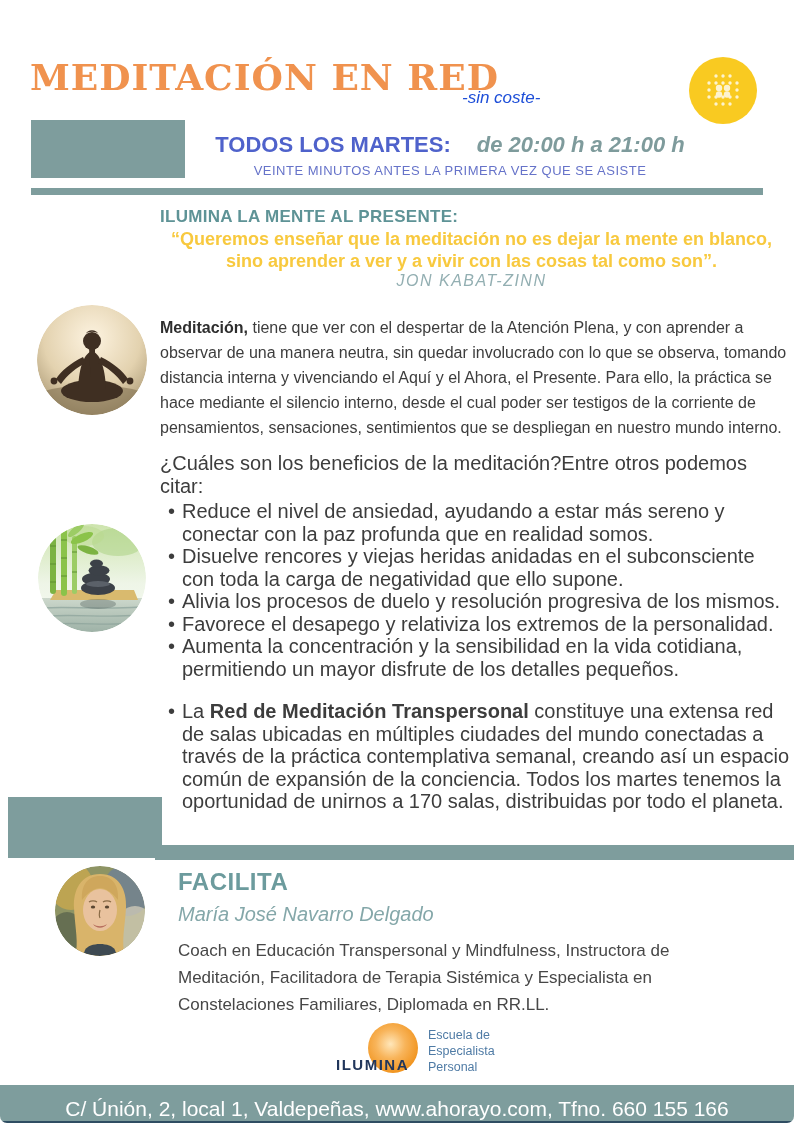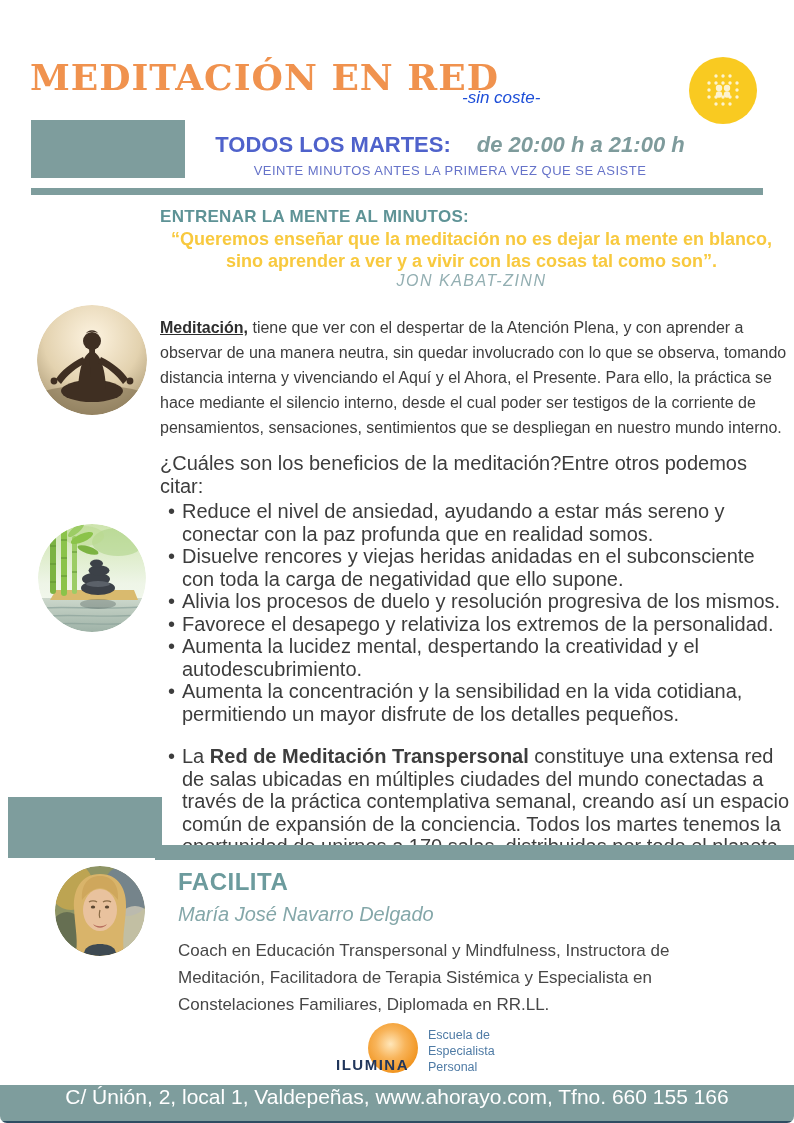--- a/index.html
+++ b/index.html
@@ -54,21 +54,21 @@
   .photo-circle { border-radius:50%; overflow:hidden; }
   .med-photo  { left:37px;  top:305px; width:110px; height:110px; }
   .zen-photo  { left:38px;  top:524px; width:108px; height:108px; }
   .face-photo { left:55px;  top:866px; width:90px;  height:90px; }
 
   
   .intro-par {
     left:160px; top:315px; width:628px;
     font-size:16px; line-height:25px; color:#3d3d3d;
   }
-  .intro-par b { color:#2e2e2e;text-decoration:underline; }
+  .intro-par b { color:#2e2e2e; }
 
   .benefits-block { left:160px; top:452px; width:632px; font-size:20px; line-height:22.5px; }
   .benefits-intro { margin-bottom:3px; }
   .benefits-list { list-style:none; }
   .benefits-list li { position:relative; padding-left:22px; }
   .benefits-list li::before {
     content:"•"; position:absolute; left:8px; top:0; color:#3d3d3d;
   }
   .network-item { margin-top:20px; }
 
@@ -87,21 +87,21 @@
     left:336px; top:1056px; font-size:15px; font-weight:bold;
     letter-spacing:1.5px; color:#21365B;
   }
   .logo-tagline {
     left:428px; top:1027px; font-size:12.5px; line-height:16px; color:#4F7BA5;
   }
 
   
   .footer-bar {
     left:0; top:1085px; width:794px; height:36px; background:#7E9D9D;
-    display:flex; align-items:flex-start; justify-content:center;
+    display:flex; align-items:flex-end; justify-content:center;
   }
   .footer-text { font-size:21px; color:#ffffff; }
   .footer-edge { left:0; top:1121px; width:794px; height:2px; background:#2F4D62; }
 </style>
 </head>
 <body>
 
 <div class="page">
 
   <div class="abs main-title">MEDITACIÓN EN RED</div>
@@ -139,21 +139,21 @@
 
   <div class="abs teal-rect-top"></div>
 
   <div class="abs schedule-row">
     <span class="schedule-label">TODOS LOS MARTES:</span><span class="schedule-time">de 20:00 h a 21:00 h</span>
   </div>
   <div class="abs schedule-note">VEINTE MINUTOS ANTES LA PRIMERA VEZ QUE SE ASISTE</div>
 
   <div class="abs divider-bar"></div>
 
-  <div class="abs quote-heading">ENTRENAR LA MENTE AL MINUTOS:</div>
+  <div class="abs quote-heading">ILUMINA LA MENTE AL PRESENTE:</div>
   <div class="abs quote-lines">
     <div>“Queremos enseñar que la meditación no es dejar la mente en blanco,</div>
     <div>sino aprender a ver y a vivir con las cosas tal como son”.</div>
   </div>
   <div class="abs quote-author">JON KABAT-ZINN</div>
 
   <div class="abs photo-circle med-photo">
     <svg width="110" height="110" viewBox="0 0 110 110">
       <defs>
         <radialGradient id="mg" cx="50%" cy="30%" r="80%">
@@ -244,21 +244,20 @@
     </svg>
   </div>
 
   <div class="abs benefits-block">
     <div class="benefits-intro">¿Cuáles son los beneficios de la meditación?Entre otros podemos citar:</div>
     <ul class="benefits-list">
       <li><span>Reduce el nivel de ansiedad, ayudando a estar más sereno y conectar con la paz profunda que en realidad somos.</span></li>
       <li><span>Disuelve rencores y viejas heridas anidadas en el subconsciente con toda la carga de negatividad que ello supone.</span></li>
       <li><span>Alivia los procesos de duelo y resolución progresiva de los mismos.</span></li>
       <li><span>Favorece el desapego y relativiza los extremos de la personalidad.</span></li>
-      <li><span>Aumenta la lucidez mental, despertando la creatividad y el autodescubrimiento.</span></li>
       <li><span>Aumenta la concentración y la sensibilidad en la vida cotidiana, permitiendo un mayor disfrute de los detalles pequeños.</span></li>
       <li class="network-item"><span>La </span><b>Red de Meditación Transpersonal</b><span> constituye una extensa red de salas ubicadas en múltiples ciudades del mundo conectadas a través de la práctica contemplativa semanal, creando así un espacio común de expansión de la conciencia. Todos los martes tenemos la oportunidad de unirnos a 170 salas, distribuidas por todo el planeta.</span></li>
     </ul>
   </div>
 
   <div class="abs teal-rect-left"></div>
   <div class="abs teal-band"></div>
 
   <div class="abs photo-circle face-photo">
     <svg width="90" height="90" viewBox="0 0 90 90">

